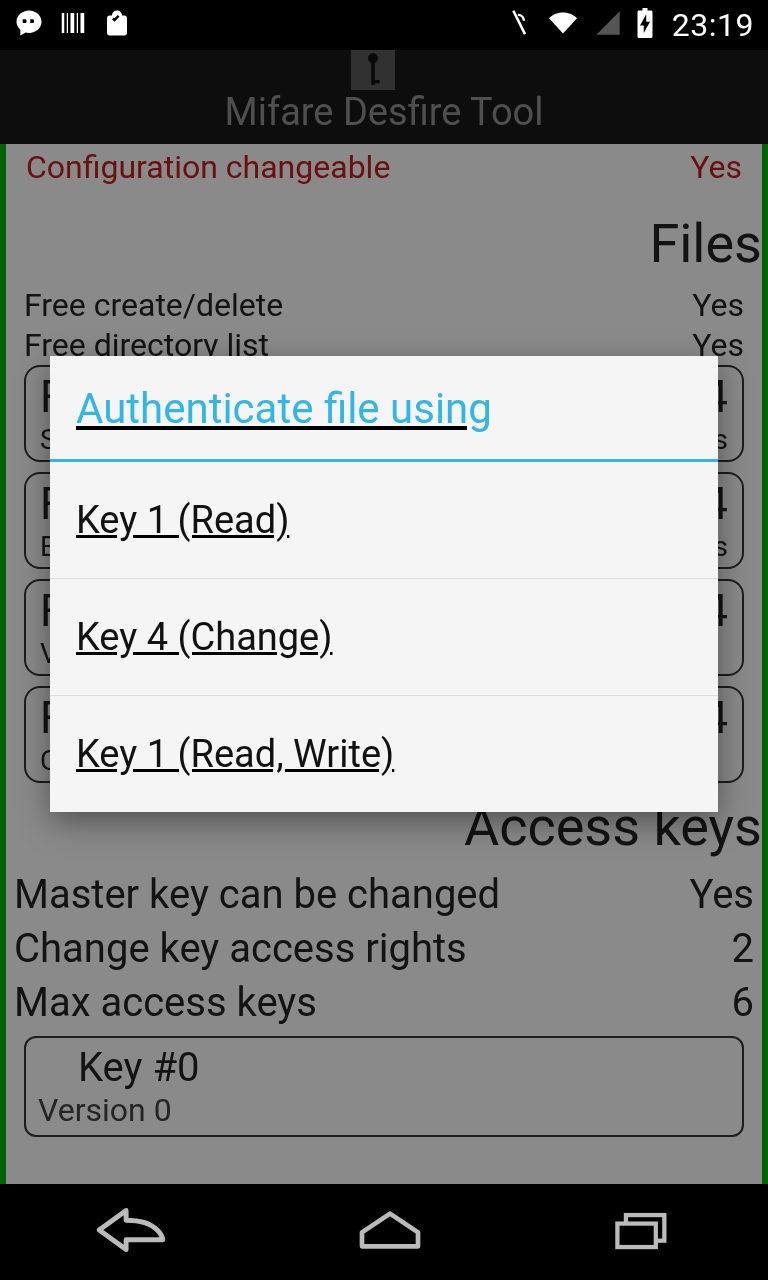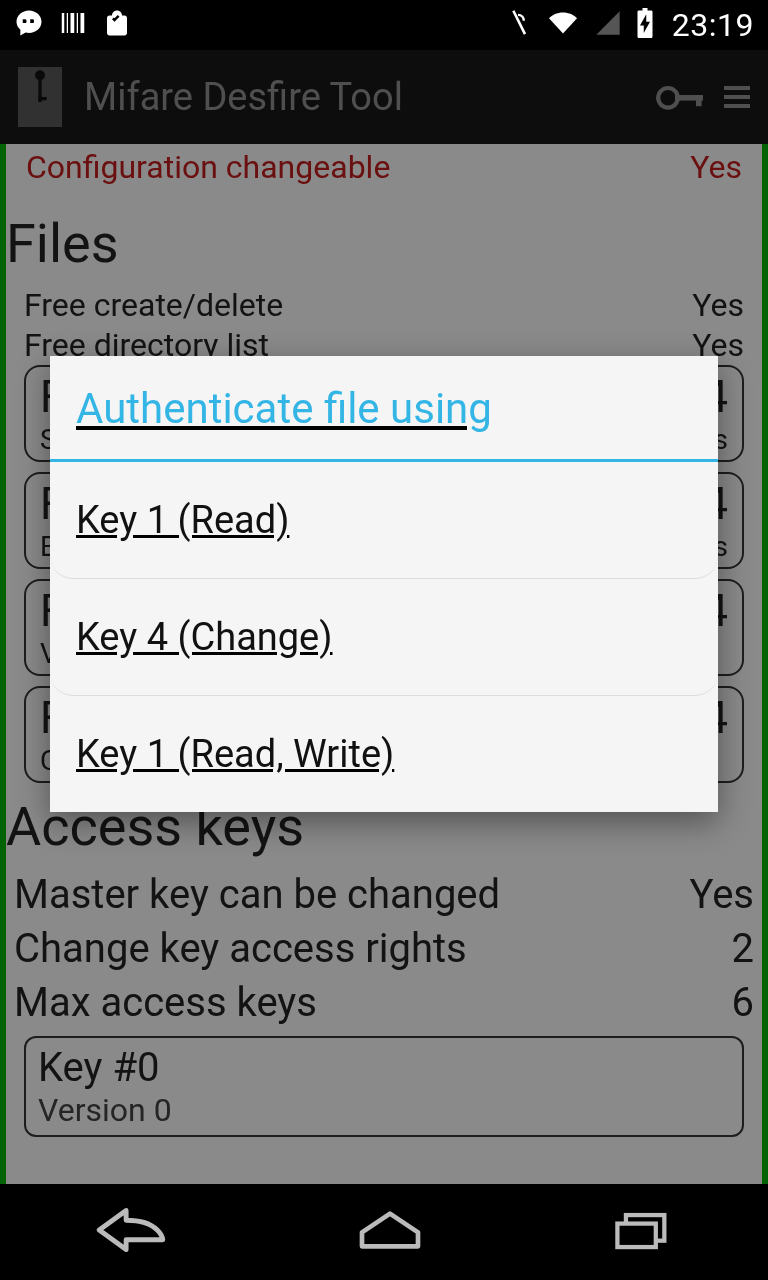--- a/index.html
+++ b/index.html
@@ -32,20 +32,21 @@
   }
   .statusbar svg { fill: #fff; }
   
   .actionbar {
     height: 94px;
     background: #181818;
     display: flex;
     align-items: center;
     padding: 0 18px 0 18px;
     color: #888;
+    flex-direction: column;
   }
   .actionbar .app-icon {
     width: 44px;
     height: 60px;
     background: #555;
     display: flex;
     align-items: flex-start;
     justify-content: center;
     margin-right: 22px;
     position: relative;
@@ -81,21 +82,21 @@
   }
   .config-row {
     display: flex;
     justify-content: space-between;
     font-size: 32px;
     padding: 4px 20px 24px 20px;
     color: #b91c1c;
   }
   .section-title {
     font-size: 54px;
-    text-align: left;
+    text-align: right;
     color: #222;
     padding: 2px 0 10px 0;
     font-weight: 400;
   }
   .file-list {
     padding: 0 18px;
   }
   .file-meta-row {
     display: flex;
     justify-content: space-between;
@@ -130,21 +131,21 @@
     display: flex;
     justify-content: space-between;
     line-height: 1.35;
   }
   .key-card {
     margin: 6px 18px 0 18px;
     border: 2px solid #333;
     border-radius: 12px;
     padding: 6px 12px;
   }
-  .key-card .kh { font-size: 40px; color: #222; }
+  .key-card .kh { font-size: 40px; color: #222; margin-left: 40px; }
   .key-card .ks { font-size: 32px; color: #404040; }
 
   
   .navbar {
     height: 96px;
     background: #000;
     display: flex;
     align-items: center;
     justify-content: space-around;
   }
@@ -180,21 +181,20 @@
   .dialog-divider {
     height: 3px;
     background: #33b5e5;
   }
   .dialog-item {
     font-size: 38px;
     color: #111;
     padding: 36px 26px;
     border-bottom: 1px solid #ddd;
     background: #f5f5f5;
-    border-radius: 23px;
   }
   .dialog-item:last-child { border-bottom: none; }
 </style>
 </head>
 <body>
 
 <div class="statusbar">
   <div class="left">
     <span>
       <svg width="30" height="30" viewBox="0 0 24 24">

